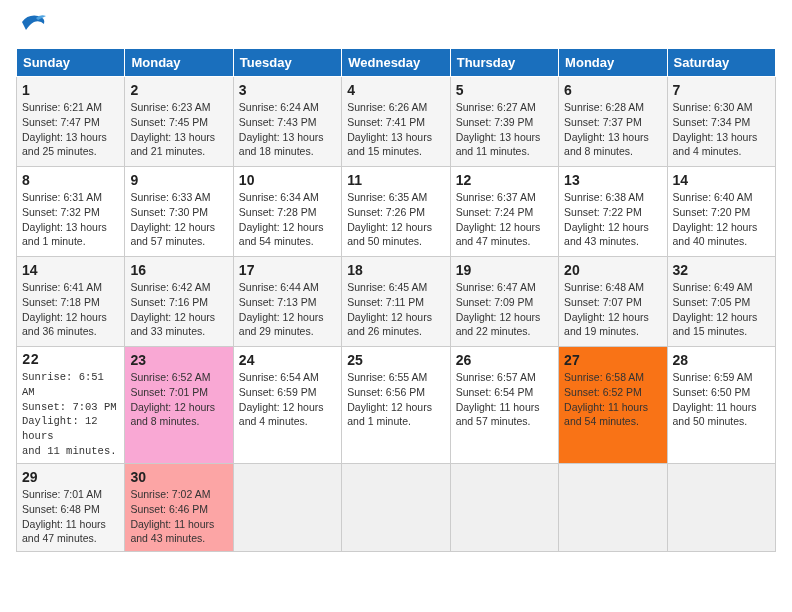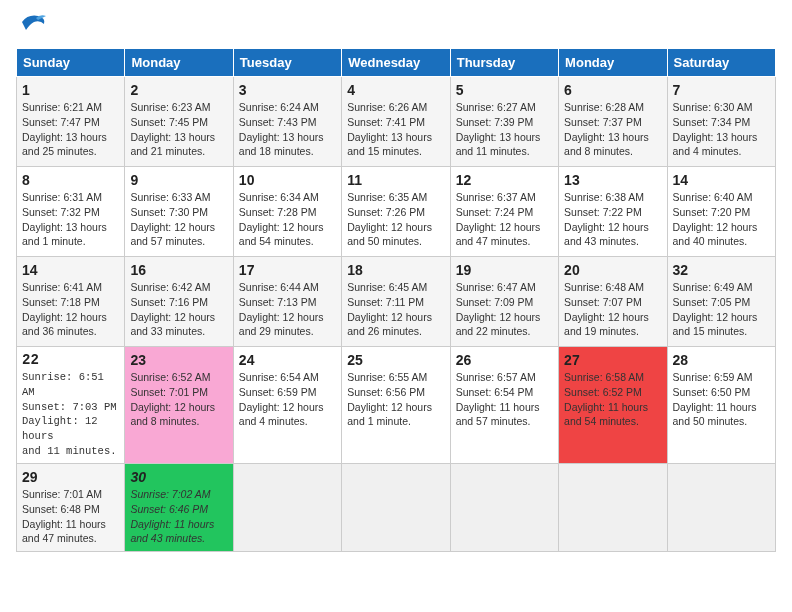--- a/index.html
+++ b/index.html
@@ -215,35 +215,35 @@
           <div class="day-info">Sunrise: 6:54 AM<br>Sunset: 6:59 PM<br>Daylight: 12 hours<br>and 4 minutes.</div>
         </td>
         <td style="background: rgb(255, 255, 255);">
           <span class="day-num">25</span>
           <div class="day-info">Sunrise: 6:55 AM<br>Sunset: 6:56 PM<br>Daylight: 12 hours<br>and 1 minute.</div>
         </td>
         <td style="background: rgb(255, 255, 255);">
           <span class="day-num">26</span>
           <div class="day-info">Sunrise: 6:57 AM<br>Sunset: 6:54 PM<br>Daylight: 11 hours<br>and 57 minutes.</div>
         </td>
-        <td style="background: #ef4444;">
+        <td style="background: #f97316;">
           <span class="day-num">27</span>
           <div class="day-info">Sunrise: 6:58 AM<br>Sunset: 6:52 PM<br>Daylight: 11 hours<br>and 54 minutes.</div>
         </td>
         <td style="background: rgb(255, 255, 255);">
           <span class="day-num">28</span>
           <div class="day-info">Sunrise: 6:59 AM<br>Sunset: 6:50 PM<br>Daylight: 11 hours<br>and 50 minutes.</div>
         </td>
       </tr>
       <tr class="last-row">
         <td style="background: rgb(245, 245, 245);">
           <span class="day-num">29</span>
           <div class="day-info">Sunrise: 7:01 AM<br>Sunset: 6:48 PM<br>Daylight: 11 hours<br>and 47 minutes.</div>
         </td>
-        <td style="background: #22c55e; font-style: italic;">
+        <td style="background: #fca5a5;">
           <span class="day-num">30</span>
           <div class="day-info">Sunrise: 7:02 AM<br>Sunset: 6:46 PM<br>Daylight: 11 hours<br>and 43 minutes.</div>
         </td>
         <td class="empty" style="background: rgb(239, 239, 239);"></td>
         <td class="empty" style="background: rgb(239, 239, 239);"></td>
         <td class="empty" style="background: rgb(239, 239, 239);"></td>
         <td class="empty" style="background: rgb(239, 239, 239);"></td>
         <td class="empty" style="background: rgb(239, 239, 239);"></td>
       </tr>
     </tbody>

